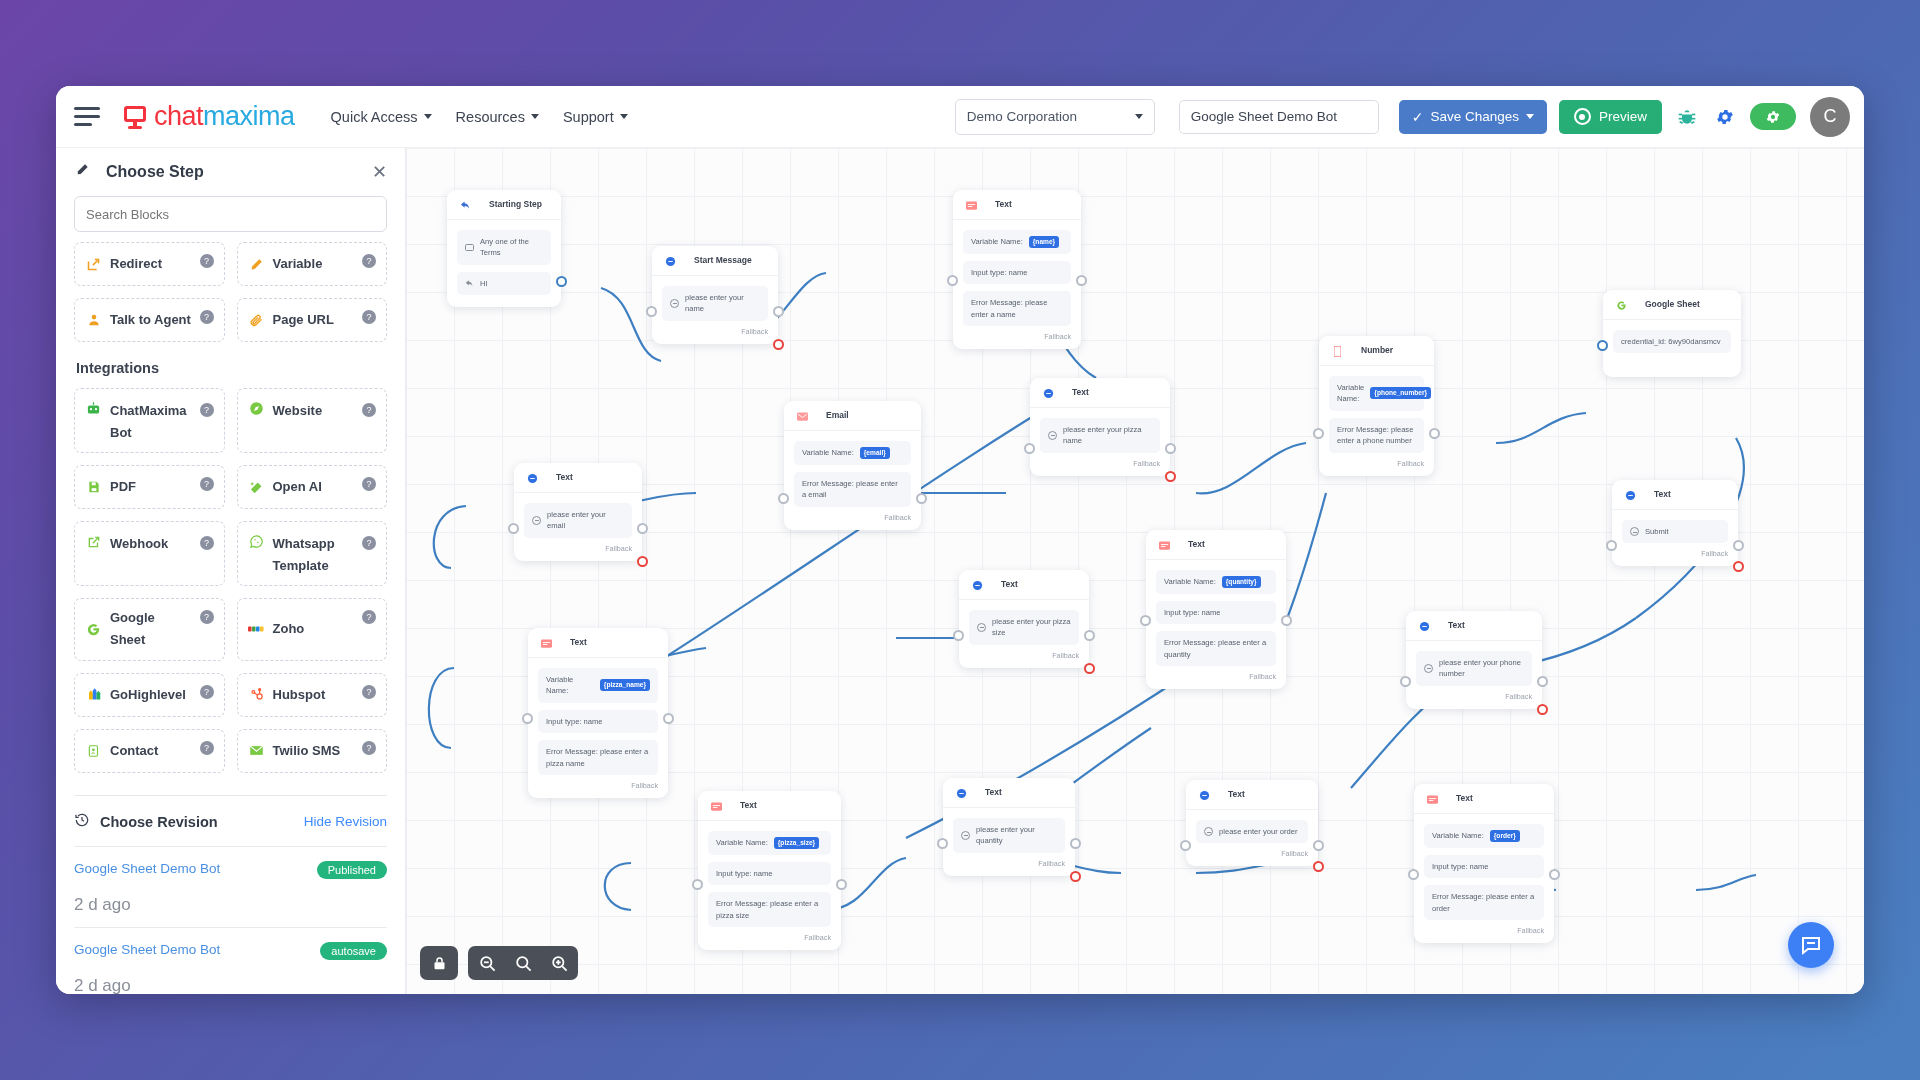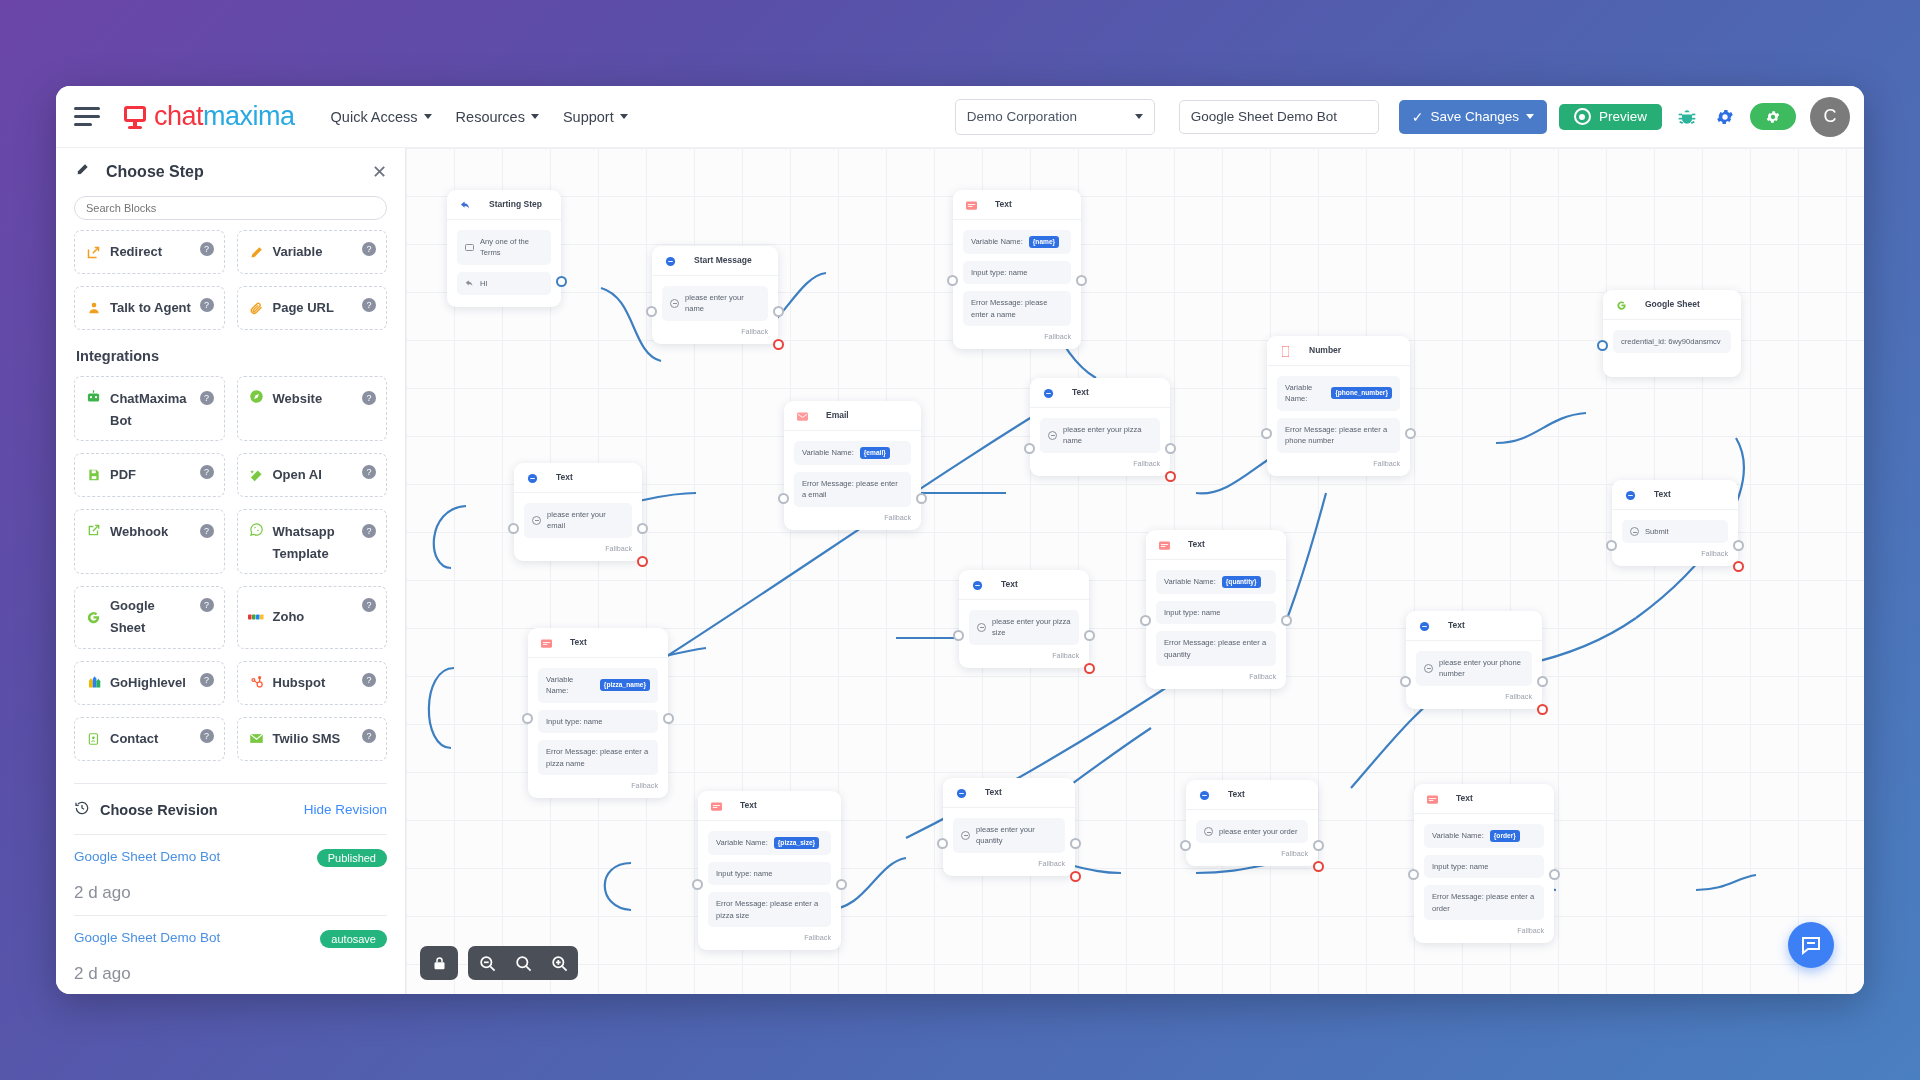--- a/index.html
+++ b/index.html
@@ -62,21 +62,21 @@
     padding: 0 11px; font-size: 13.5px; color:#3d4451; margin-left: 24px;
     font-family:"Liberation Sans",sans-serif; outline:none; background:#fff;
   }
   .btn-save {
     margin-left: 20px; height: 34px; background:#4a7bc8; color:#fff;
     border:none; border-radius:5px; padding: 0 13px; font-size:13.5px;
     display:flex;align-items:center;gap:7px;cursor:pointer;
     font-family:"Liberation Sans",sans-serif; white-space:nowrap;
   }
   .btn-preview {
-    margin-left: 12px; height: 26px; background:#27ae76; color:#fff;
+    margin-left: 12px; height: 34px; background:#27ae76; color:#fff;
     border:none; border-radius:5px; padding: 0 15px; font-size:13.5px;
     display:flex;align-items:center;gap:8px;cursor:pointer;
     font-family:"Liberation Sans",sans-serif; white-space:nowrap;
   }
   .eye-ico { width:17px;height:17px;border-radius:50%;border:2px solid #fff; display:flex;align-items:center;justify-content:center;}
   .eye-ico::after{content:"";width:6px;height:6px;border-radius:50%;background:#fff;}
   .hicon { width:26px;height:26px;margin-left:12px;display:flex;align-items:center;justify-content:center;cursor:pointer;}
   .pill-gear {
     margin-left:12px; width:46px;height:27px;background:#3dbb5e;border-radius:14px;
     display:flex;align-items:center;justify-content:center;cursor:pointer;
@@ -91,22 +91,22 @@
 
   
   .sidebar {
     width: 350px; background:#fff; border-right:1px solid #e9ecef;
     display:flex; flex-direction:column; position:relative; overflow:hidden;
   }
   .sb-head { display:flex; align-items:center; padding: 14px 18px 8px 18px; gap:16px;}
   .sb-head-title { font-size:16px; font-weight:700; color:#333b48; flex:1; }
   .sb-close { font-size:18px; color:#6b7280; cursor:pointer; line-height:1;}
   .sb-search {
-    margin: 6px 18px 10px 18px; height: 24px; border:1px solid #d9dde3; border-radius:13px;
-    padding: 0 11px; font-size:11px; color:#6b7280; outline:none;
+    margin: 6px 18px 10px 18px; height: 36px; border:1px solid #d9dde3; border-radius:6px;
+    padding: 0 11px; font-size:13px; color:#6b7280; outline:none;
     font-family:"Liberation Sans",sans-serif; background:#fff;
   }
   .sb-scroll { flex:1; overflow:hidden; padding: 0 18px; }
   .grid2 { display:grid; grid-template-columns: 1fr 1fr; gap: 12px 12px; }
   .blk {
     border:1.5px dashed #cfd5de; border-radius:7px; min-height:44px;
     display:flex; align-items:center; padding: 8px 10px; gap:8px; cursor:pointer; background:#fff;
   }
   .blk-tall { min-height: 60px; align-items:flex-start; padding-top:11px;}
   .blk-ico { width:17px;height:17px;flex:0 0 17px;display:flex;align-items:center;justify-content:center;}
@@ -665,21 +665,21 @@
             <span class="msg-ico"></span>
             <span>please enter your pizza name</span>
           </div>
         </div>
         <div class="fallback">Fallback</div>
         <div class="port grey" style="left:-6px; top:65px;"></div>
         <div class="port grey" style="right:-6px; top:65px;"></div>
         <div class="port red" style="right:-6px; bottom:-6px;"></div>
       </div>
 
-      <div class="node" style="left:861px; top:188px; width:143px;">
+      <div class="node" style="left:913px; top:188px; width:115px;">
         <div class="node-head">
           <span class="node-ico">
             <svg width="7" height="11" viewBox="0 0 12 18">
                 <rect width="12" height="18" rx="2" fill="none" stroke="#ff8a8a" stroke-width="1.8"></rect>
               </svg>
           </span>
           <span class="node-title">Number</span>
         </div>
         <div class="node-body">
           <div class="frow">

